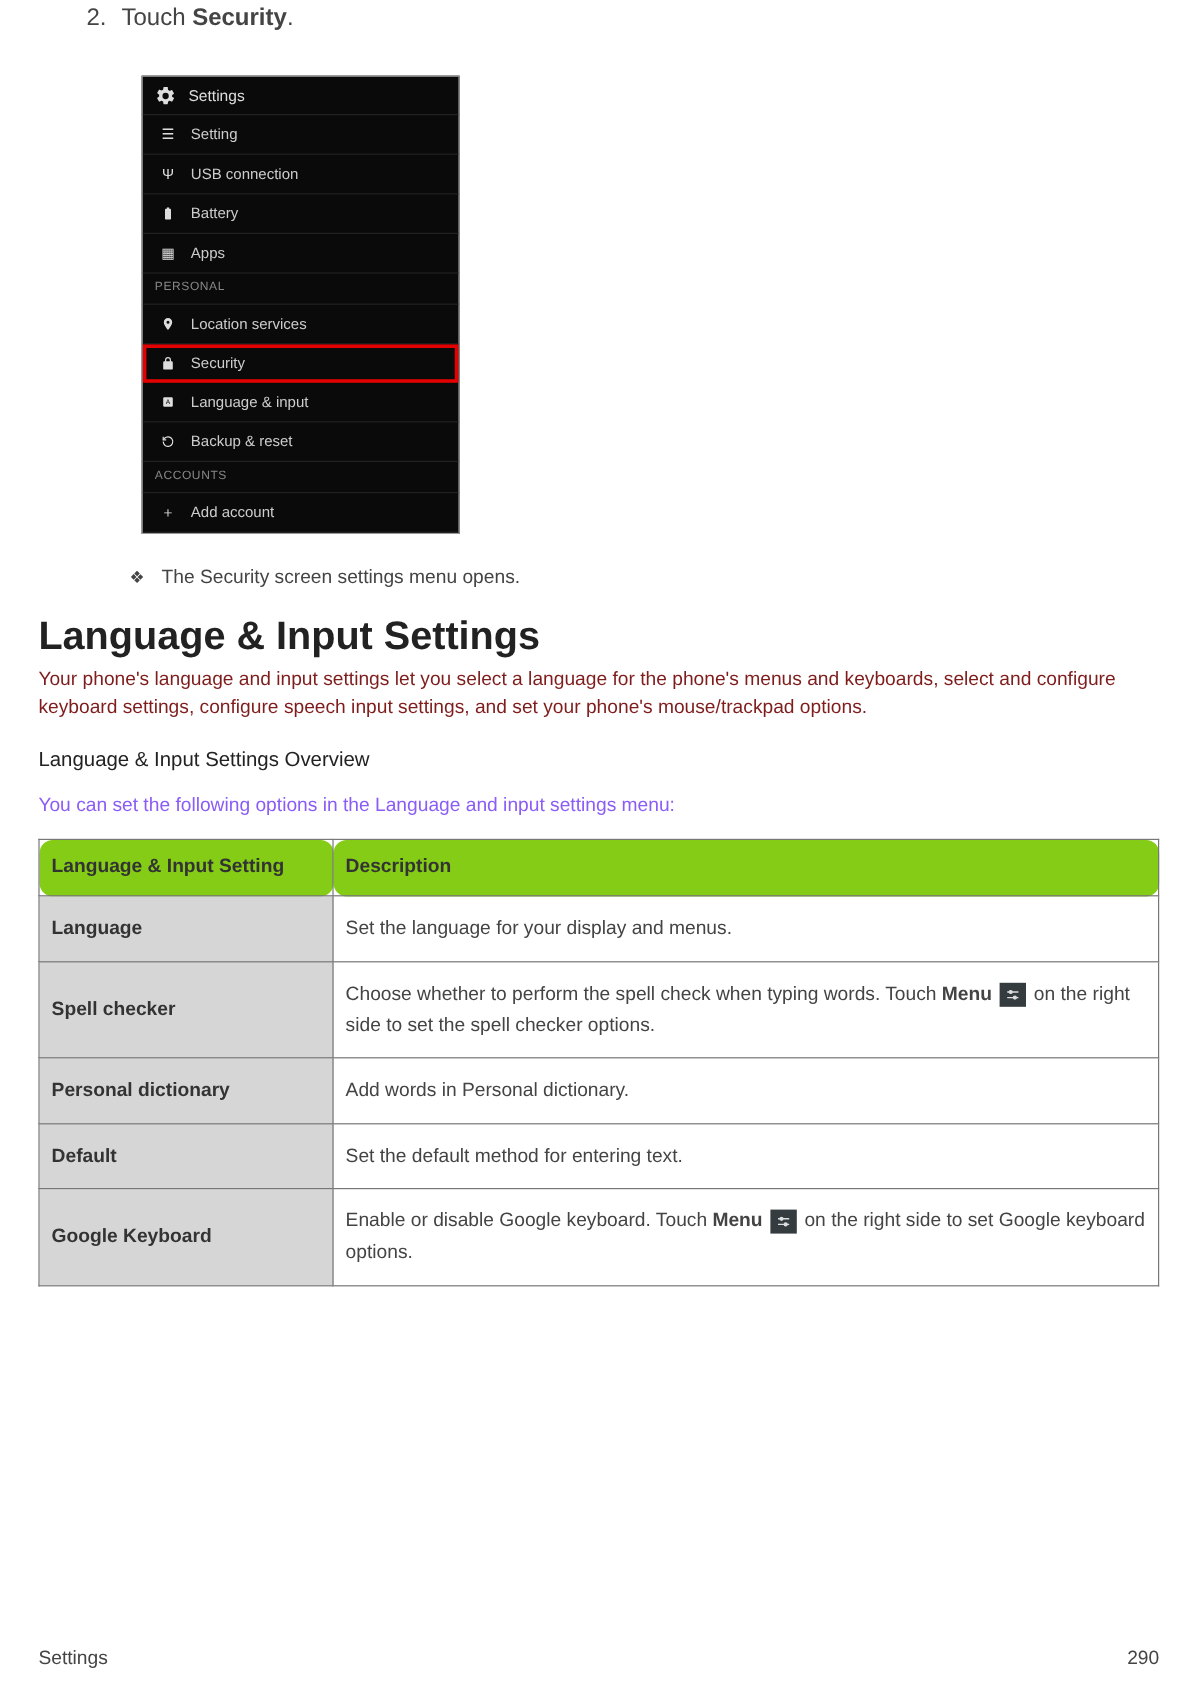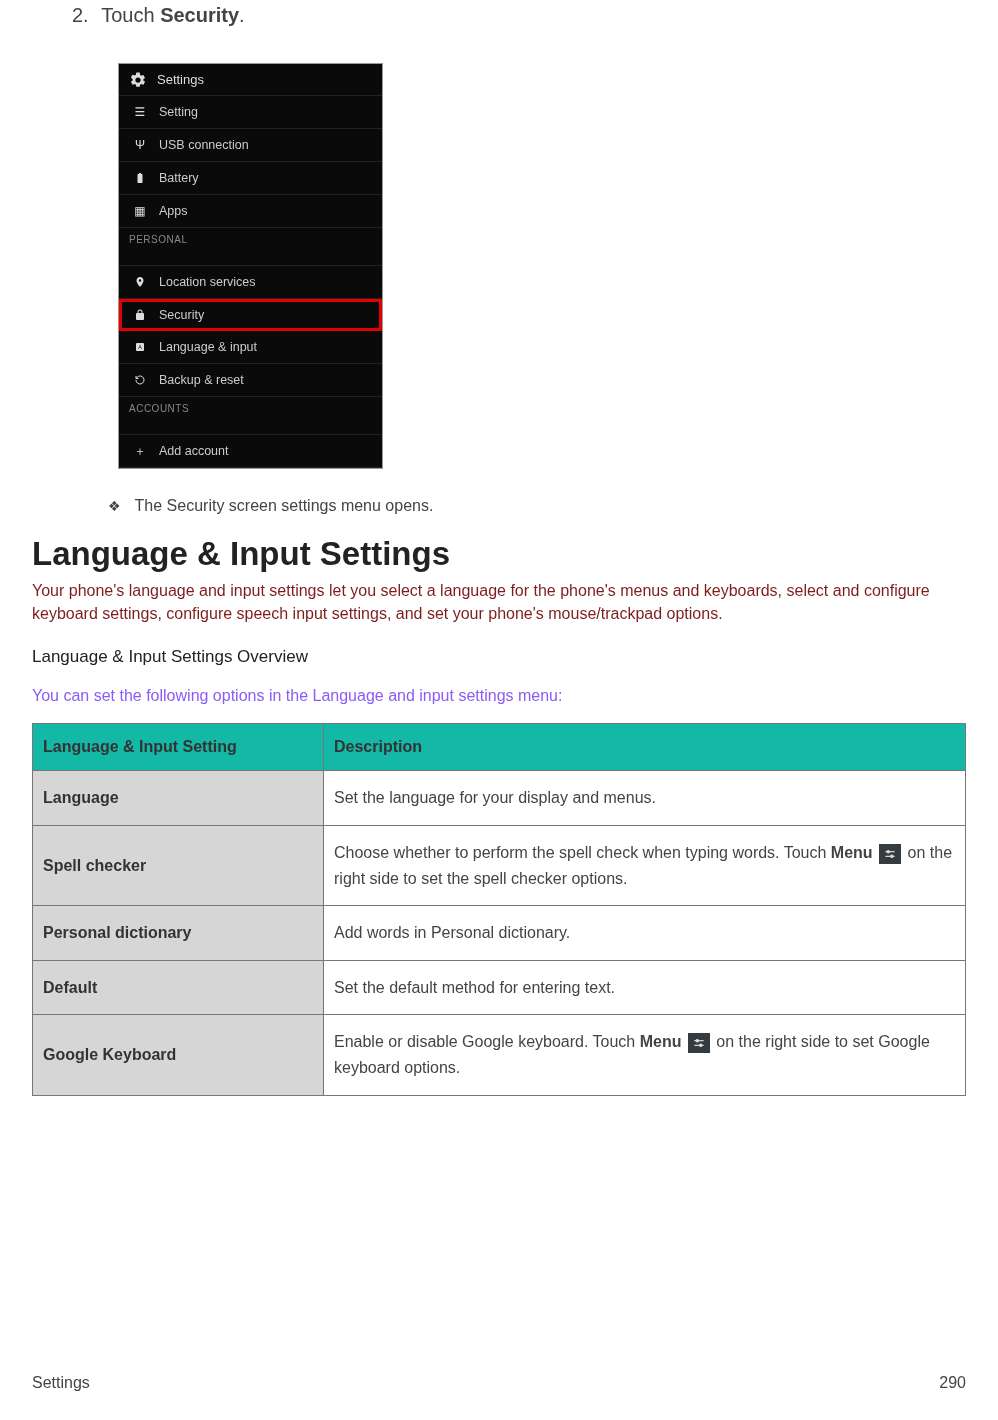--- a/index.html
+++ b/index.html
@@ -37,21 +37,21 @@
     display: flex; align-items: center;
     padding: 9px 12px;
     color: #ccc; font-size: 12.5px;
     border-bottom: 1px solid #222;
   }
   .scr-row.hl {
     border: 3px solid #e30000;
     padding: 6px 9px;
   }
   .scr-section {
-    padding: 6px 10px 20px 10px;
+    padding: 6px 10px 8px 10px;
     color: #888; font-size: 10px;
     letter-spacing: 0.5px;
     border-bottom: 1px solid #222;
   }
   .scr-icon {
     width: 18px; height: 14px;
     display: inline-flex; align-items: center; justify-content: center;
     margin-right: 10px;
     color: #ddd; font-size: 12px;
   }
@@ -90,22 +90,22 @@
     width: 100%;
     border-collapse: collapse;
     font-size: 16px;
   }
   table.opt th, table.opt td {
     border: 1px solid #777;
     padding: 14px 10px;
     text-align: left;
     vertical-align: middle;
   }
-  table.opt th { background: #14b8a6; font-weight: bold; color: #333; }
-  table.opt td.name { background: #d6d6d6; font-weight: bold; width: 291px; color: #333; }
+  table.opt th { background: #84cc16; font-weight: bold; color: #333; border-radius: 11px; }
+  table.opt td.name { background: #d6d6d6; font-weight: bold; width: 245px; color: #333; }
   table.opt td.desc { color: #444; line-height: 1.6; }
   .menu-icon {
     display: inline-flex;
     width: 22px; height: 20px;
     background: #353c3f;
     vertical-align: middle;
     align-items: center; justify-content: center;
     margin: 0 2px;
   }
   .menu-icon svg { width: 14px; height: 14px; }

